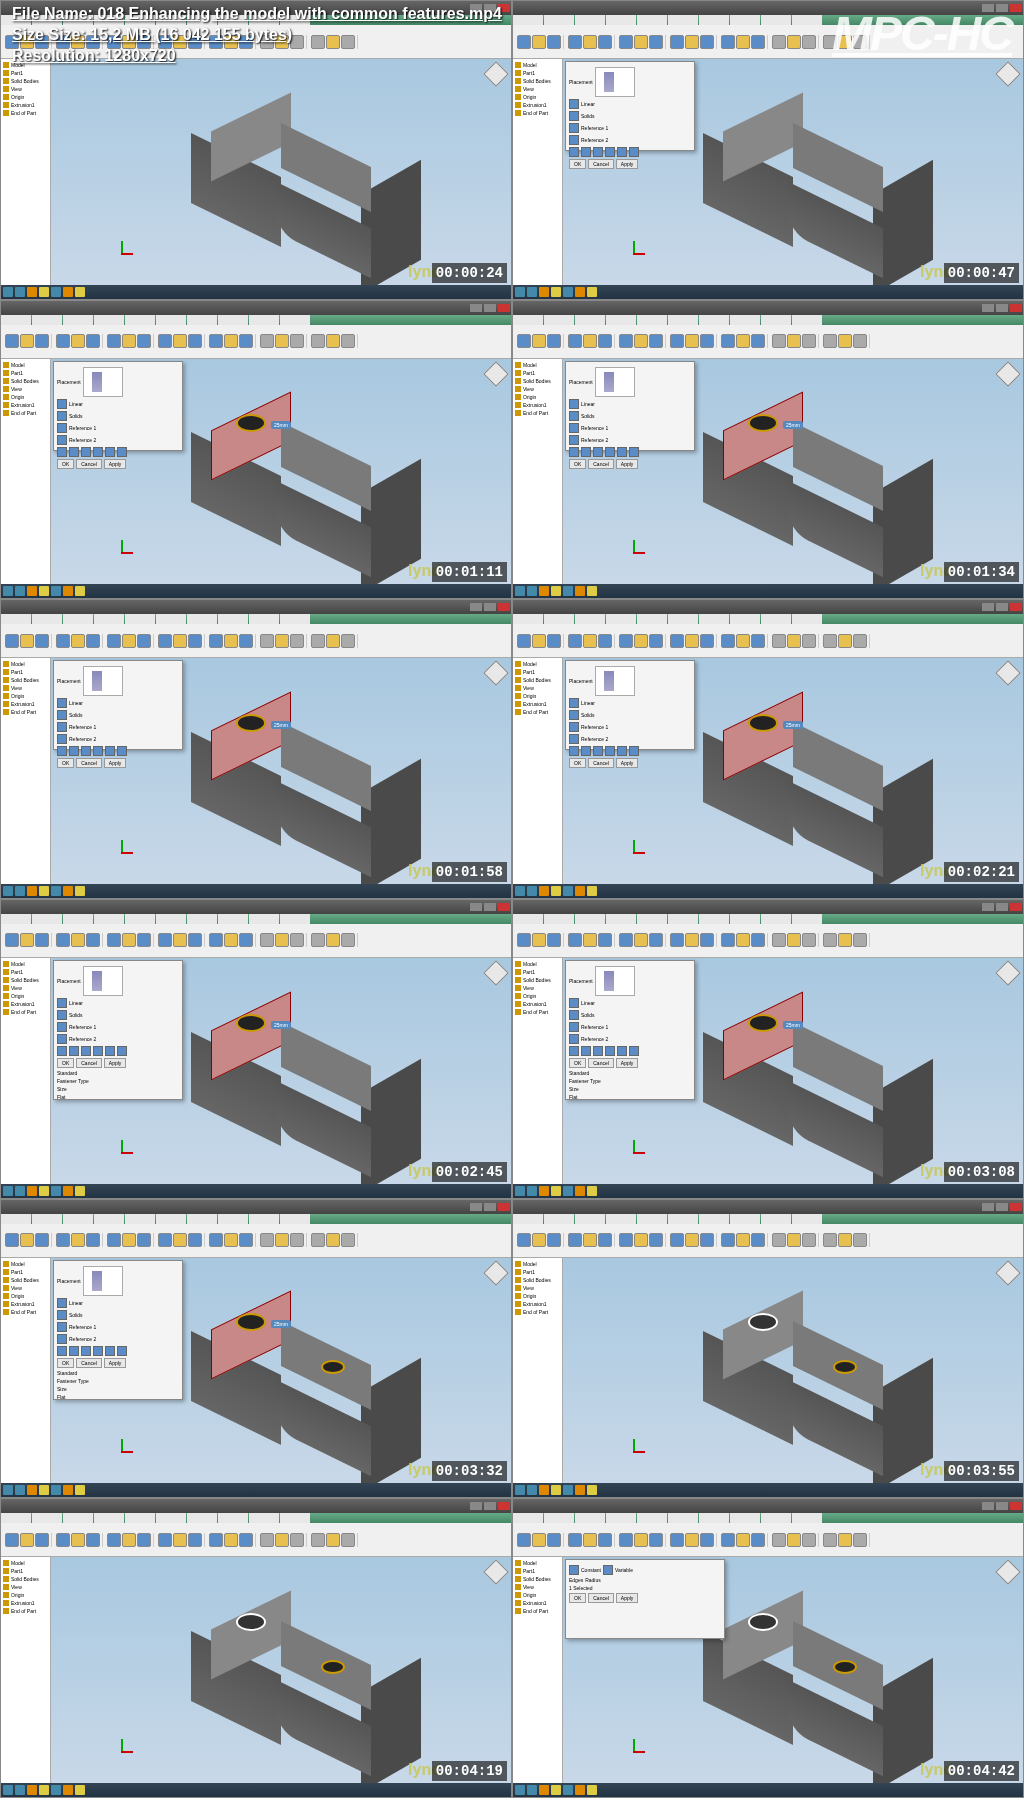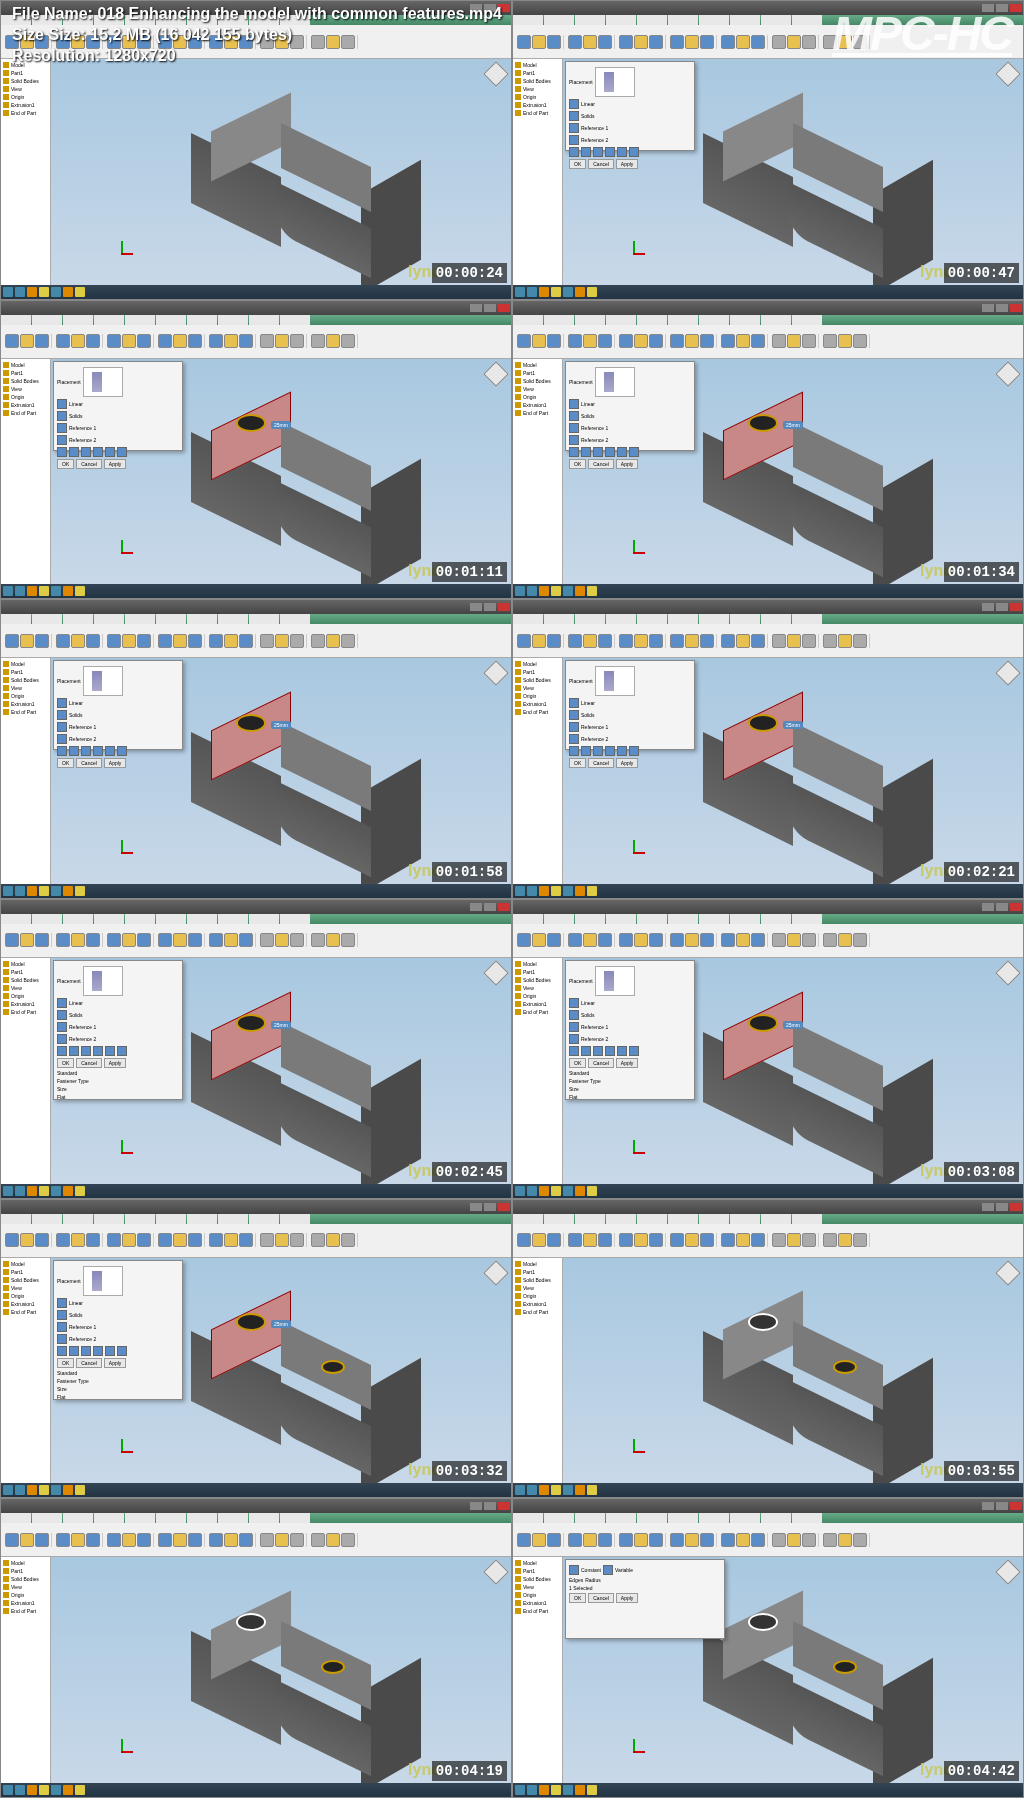--- a/index.html
+++ b/index.html
@@ -14,20 +14,21 @@
 .file-info {
   position: absolute;
   top: 4px;
   left: 12px;
   color: #fff;
   font-size: 16px;
   font-weight: bold;
   text-shadow: 1px 1px 2px #000;
   line-height: 1.3;
   z-index: 10;
+  text-decoration: underline;
 }
 .mpc-logo {
   position: absolute;
   top: 6px;
   right: 12px;
   color: rgba(255,255,255,0.85);
   font-size: 48px;
   font-weight: bold;
   font-style: italic;
   letter-spacing: -2px;

